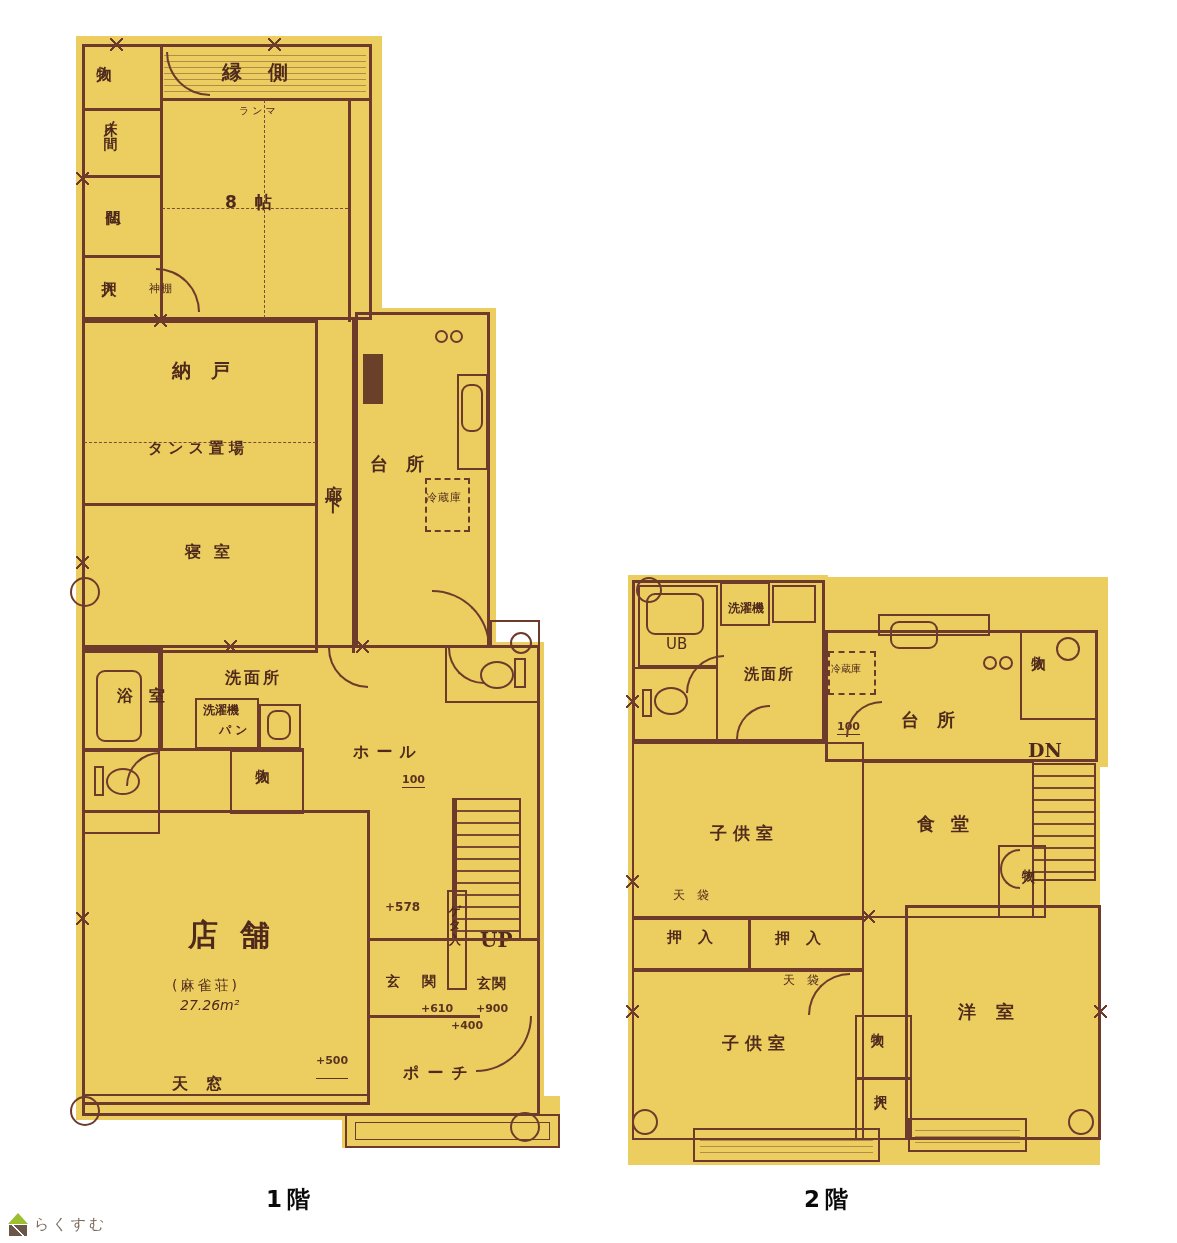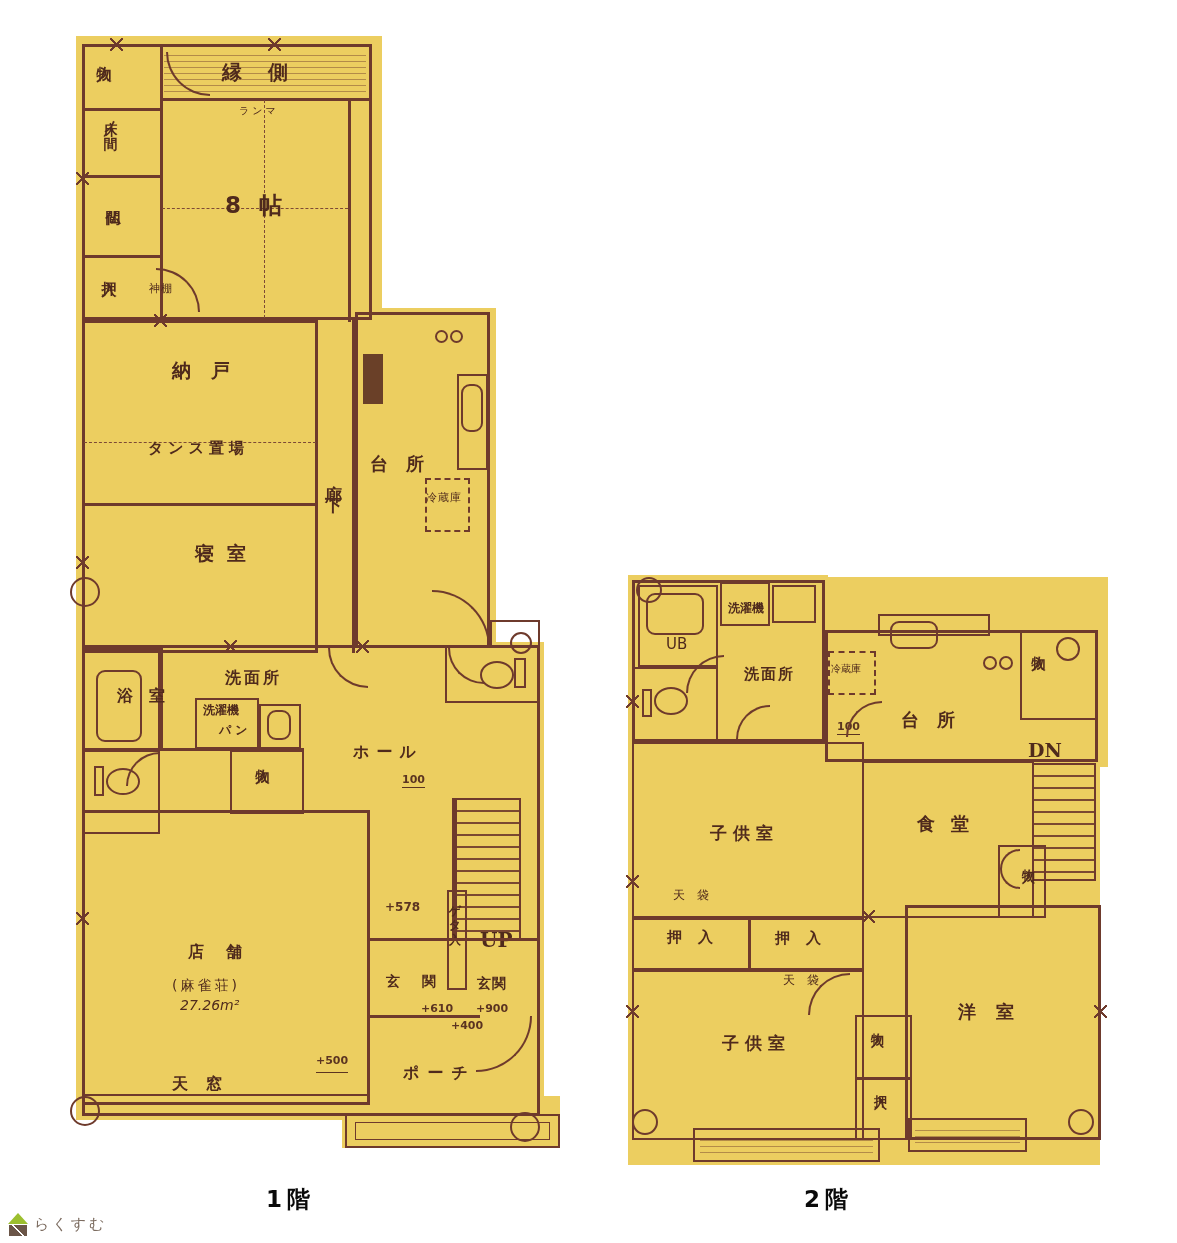--- a/index.html
+++ b/index.html
@@ -63,29 +63,29 @@
     <div class="dv" style="left:188px;top:64px;height:218px"></div>
     <div class="dh" style="left:86px;top:172px;width:186px"></div>
     <div class="arc aBL" style="left:90px;top:16px;width:44px;height:44px"></div>
     <div class="arc aTR" style="left:80px;top:232px;width:44px;height:44px"></div>
     <span class="lb v" style="left:20px;top:18px;font-size:15px">物入</span>
     <span class="lb v" style="left:28px;top:74px;font-size:14px">床ノ間</span>
     <span class="lb v" style="left:29px;top:162px;font-size:15px">仏間</span>
     <span class="lb v" style="left:25px;top:233px;font-size:15px">押入</span>
     <span class="lb" style="left:146px;top:26px;font-size:20px;letter-spacing:26px">縁側</span>
     <span class="lb" style="left:163px;top:70px;font-size:10px;letter-spacing:3px;font-weight:400">ランマ</span>
-    <span class="lb" style="left:149px;top:158px;font-size:23px;letter-spacing:18px">8帖</span>
+    <span class="lb" style="left:149px;top:158px;font-size:17px;letter-spacing:18px">8帖</span>
     <span class="lb" style="left:73px;top:247px;font-size:11px;letter-spacing:1px;font-weight:400">神棚</span>
 
     <div class="w3" style="left:6px;top:284px;width:236px;height:333px"></div>
     <div class="iw" style="left:6px;top:467px;width:236px;height:3px"></div>
     <div class="dh" style="left:8px;top:406px;width:232px"></div>
     <span class="lb" style="left:96px;top:325px;font-size:19px;letter-spacing:20px">納戸</span>
     <span class="lb" style="left:72px;top:405px;font-size:15px;letter-spacing:5px">タンス置場</span>
-    <span class="lb" style="left:119px;top:508px;font-size:19px;letter-spacing:13px">寝室</span>
+    <span class="lb" style="left:109px;top:508px;font-size:16px;letter-spacing:13px">寝室</span>
 
     <div class="iw" style="left:276px;top:284px;width:3px;height:333px"></div>
     <span class="lb v" style="left:249px;top:436px;font-size:17px;letter-spacing:12px">廊下</span>
 
     <div class="w3" style="left:279px;top:276px;width:135px;height:336px"></div>
     <div class="blob" style="left:287px;top:318px;width:20px;height:50px"></div>
     <div class="circ" style="left:359px;top:294px;width:13px;height:13px;border-width:2px"></div>
     <div class="circ" style="left:374px;top:294px;width:13px;height:13px;border-width:2px"></div>
     <div class="w2" style="left:381px;top:338px;width:31px;height:96px"></div>
     <div class="rr" style="left:385px;top:348px;width:22px;height:48px"></div>
@@ -118,40 +118,40 @@
 
     <span class="lb" style="left:277px;top:708px;font-size:16px;letter-spacing:7px">ホール</span>
     <span class="dim" style="left:326px;top:738px;border-bottom:1.5px solid #5b3421;padding-bottom:2px">100</span>
     <div class="arc aBL" style="left:252px;top:612px;width:40px;height:40px"></div>
     <div class="w2" style="left:369px;top:609px;width:95px;height:58px"></div>
     <div class="w2" style="left:438px;top:622px;width:12px;height:30px"></div>
     <div class="el" style="left:404px;top:625px;width:34px;height:28px"></div>
     <div class="arc aBL" style="left:372px;top:612px;width:36px;height:36px"></div>
 
     <div class="w3" style="left:6px;top:774px;width:288px;height:295px"></div>
-    <span class="lb" style="left:112px;top:908px;font-size:16px;letter-spacing:22px">店舗</span>
+    <span class="lb" style="left:112px;top:884px;font-size:30px;letter-spacing:22px">店舗</span>
     <span class="lb" style="left:96px;top:942px;font-size:14px;letter-spacing:3px;font-weight:400">(麻雀荘)</span>
     <span class="lb" style="left:104px;top:962px;font-size:14px;font-style:italic;font-weight:400">27.26m²</span>
     <div class="iw" style="left:6px;top:1058px;width:288px;height:2px"></div>
     <span class="lb" style="left:96px;top:1040px;font-size:16px;letter-spacing:18px">天窓</span>
 
     <div class="st" style="left:379px;top:762px;width:66px;height:142px"></div>
     <div class="iw" style="left:376px;top:762px;width:3px;height:142px"></div>
     <span class="dim" style="left:309px;top:865px;font-size:12px">+578</span>
     <span class="lb" style="left:404px;top:894px;font-size:20px;font-family:'DejaVu Serif',serif">UP</span>
     <div class="w2" style="left:371px;top:854px;width:20px;height:100px"></div>
     <span class="lb v" style="left:373px;top:860px;font-size:12px">ゲタ入</span>
     <div class="iw" style="left:294px;top:902px;width:170px;height:3px"></div>
     <div class="iw" style="left:294px;top:979px;width:110px;height:3px"></div>
     <span class="lb" style="left:310px;top:938px;font-size:14px;letter-spacing:22px">玄関</span>
     <span class="lb" style="left:401px;top:940px;font-size:14px;letter-spacing:1px">玄関</span>
     <span class="dim" style="left:345px;top:967px">+610</span>
     <span class="dim" style="left:400px;top:967px">+900</span>
     <span class="dim" style="left:375px;top:984px">+400</span>
-    <span class="dim" style="left:240px;top:1019px;border-bottom:1.5px solid #5b3421;padding-bottom:6px">+500</span>
+    <span class="dim" style="left:240px;top:1019px;border-bottom:1.5px solid #5b3421;padding-bottom:12px">+500</span>
     <div class="arc aBR" style="left:400px;top:980px;width:56px;height:56px"></div>
     <span class="lb" style="left:327px;top:1029px;font-size:16px;letter-spacing:8px">ポーチ</span>
     <div class="w2" style="left:269px;top:1078px;width:215px;height:34px"></div>
     <div class="w2" style="left:279px;top:1086px;width:195px;height:18px;border-width:1.5px"></div>
 
     <div class="circ" style="left:-6px;top:541px;width:30px;height:30px"></div>
     <div class="circ" style="left:-6px;top:1060px;width:30px;height:30px"></div>
     <div class="circ" style="left:434px;top:1076px;width:30px;height:30px"></div>
     <div class="xm" style="left:34px;top:2px"></div>
     <div class="xm" style="left:192px;top:2px"></div>

